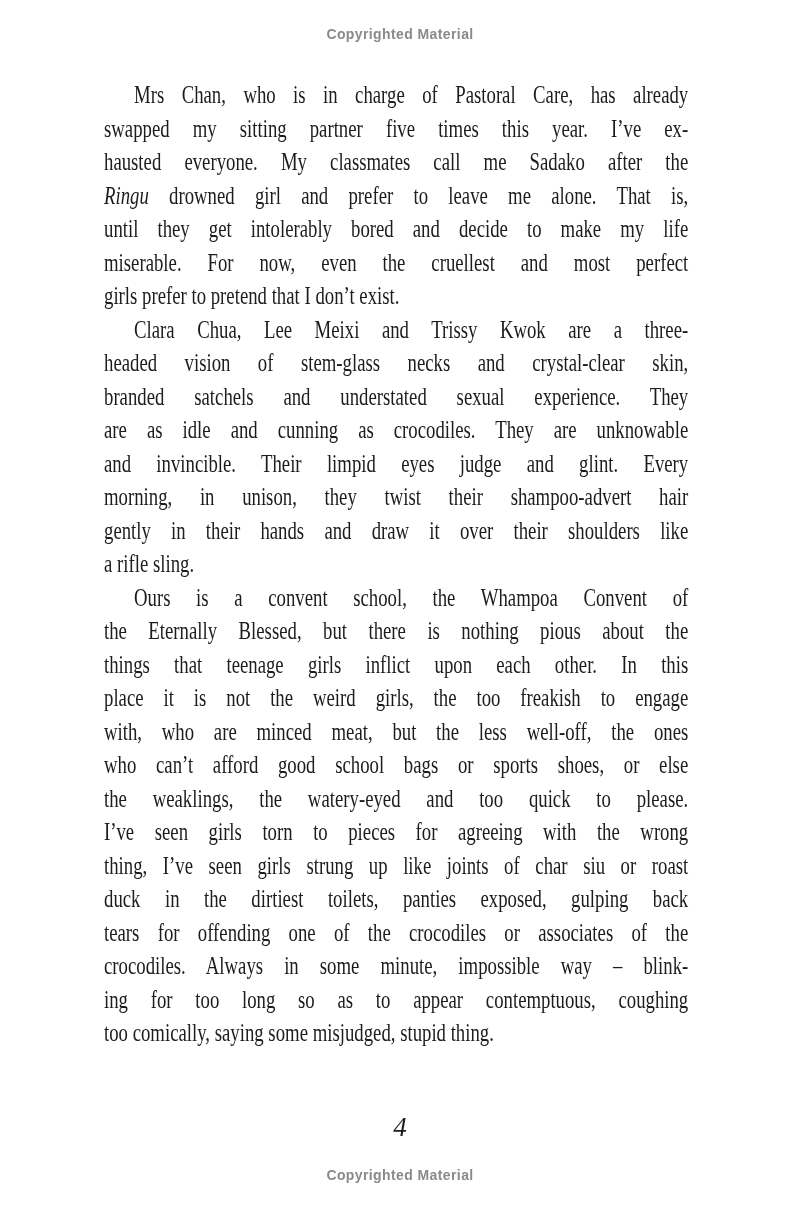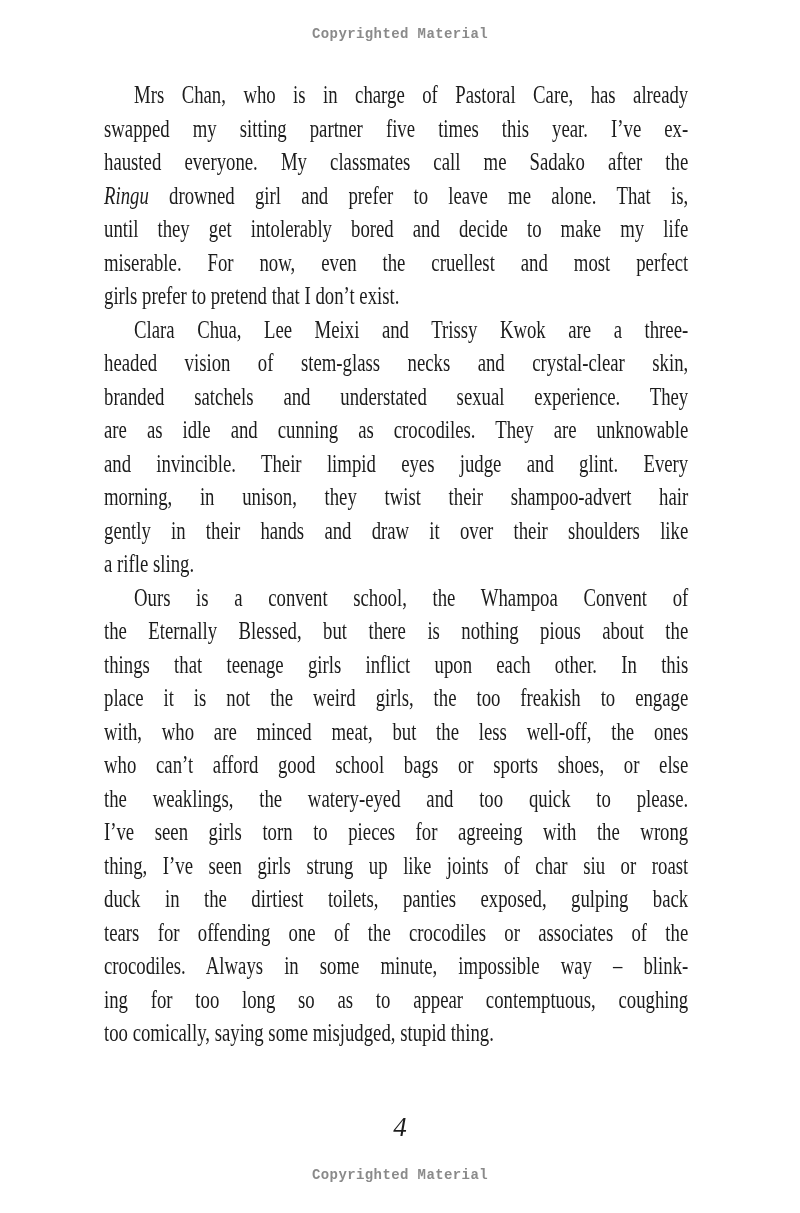--- a/index.html
+++ b/index.html
@@ -12,21 +12,21 @@
     position: relative;
     width: 800px; height: 1213px;
     background: #ffffff;
     font-family: "Liberation Serif", "DejaVu Serif", serif;
     color: #1c1c1c;
   }
   .notice {
     position: absolute;
     left: 0; width: 800px;
     text-align: center;
-    font-family: Liberation Mono, monospace;
+    font-family: Liberation Sans, sans-serif;
     font-weight: bold;
     font-size: 14px;
     letter-spacing: 0.4px;
     color: #8a8a8a;
   }
   .notice-top { top: 26px; }
   .notice-bottom { top: 1167px; }
   .body-text {
     position: absolute;
     left: 104px; top: 78px;

